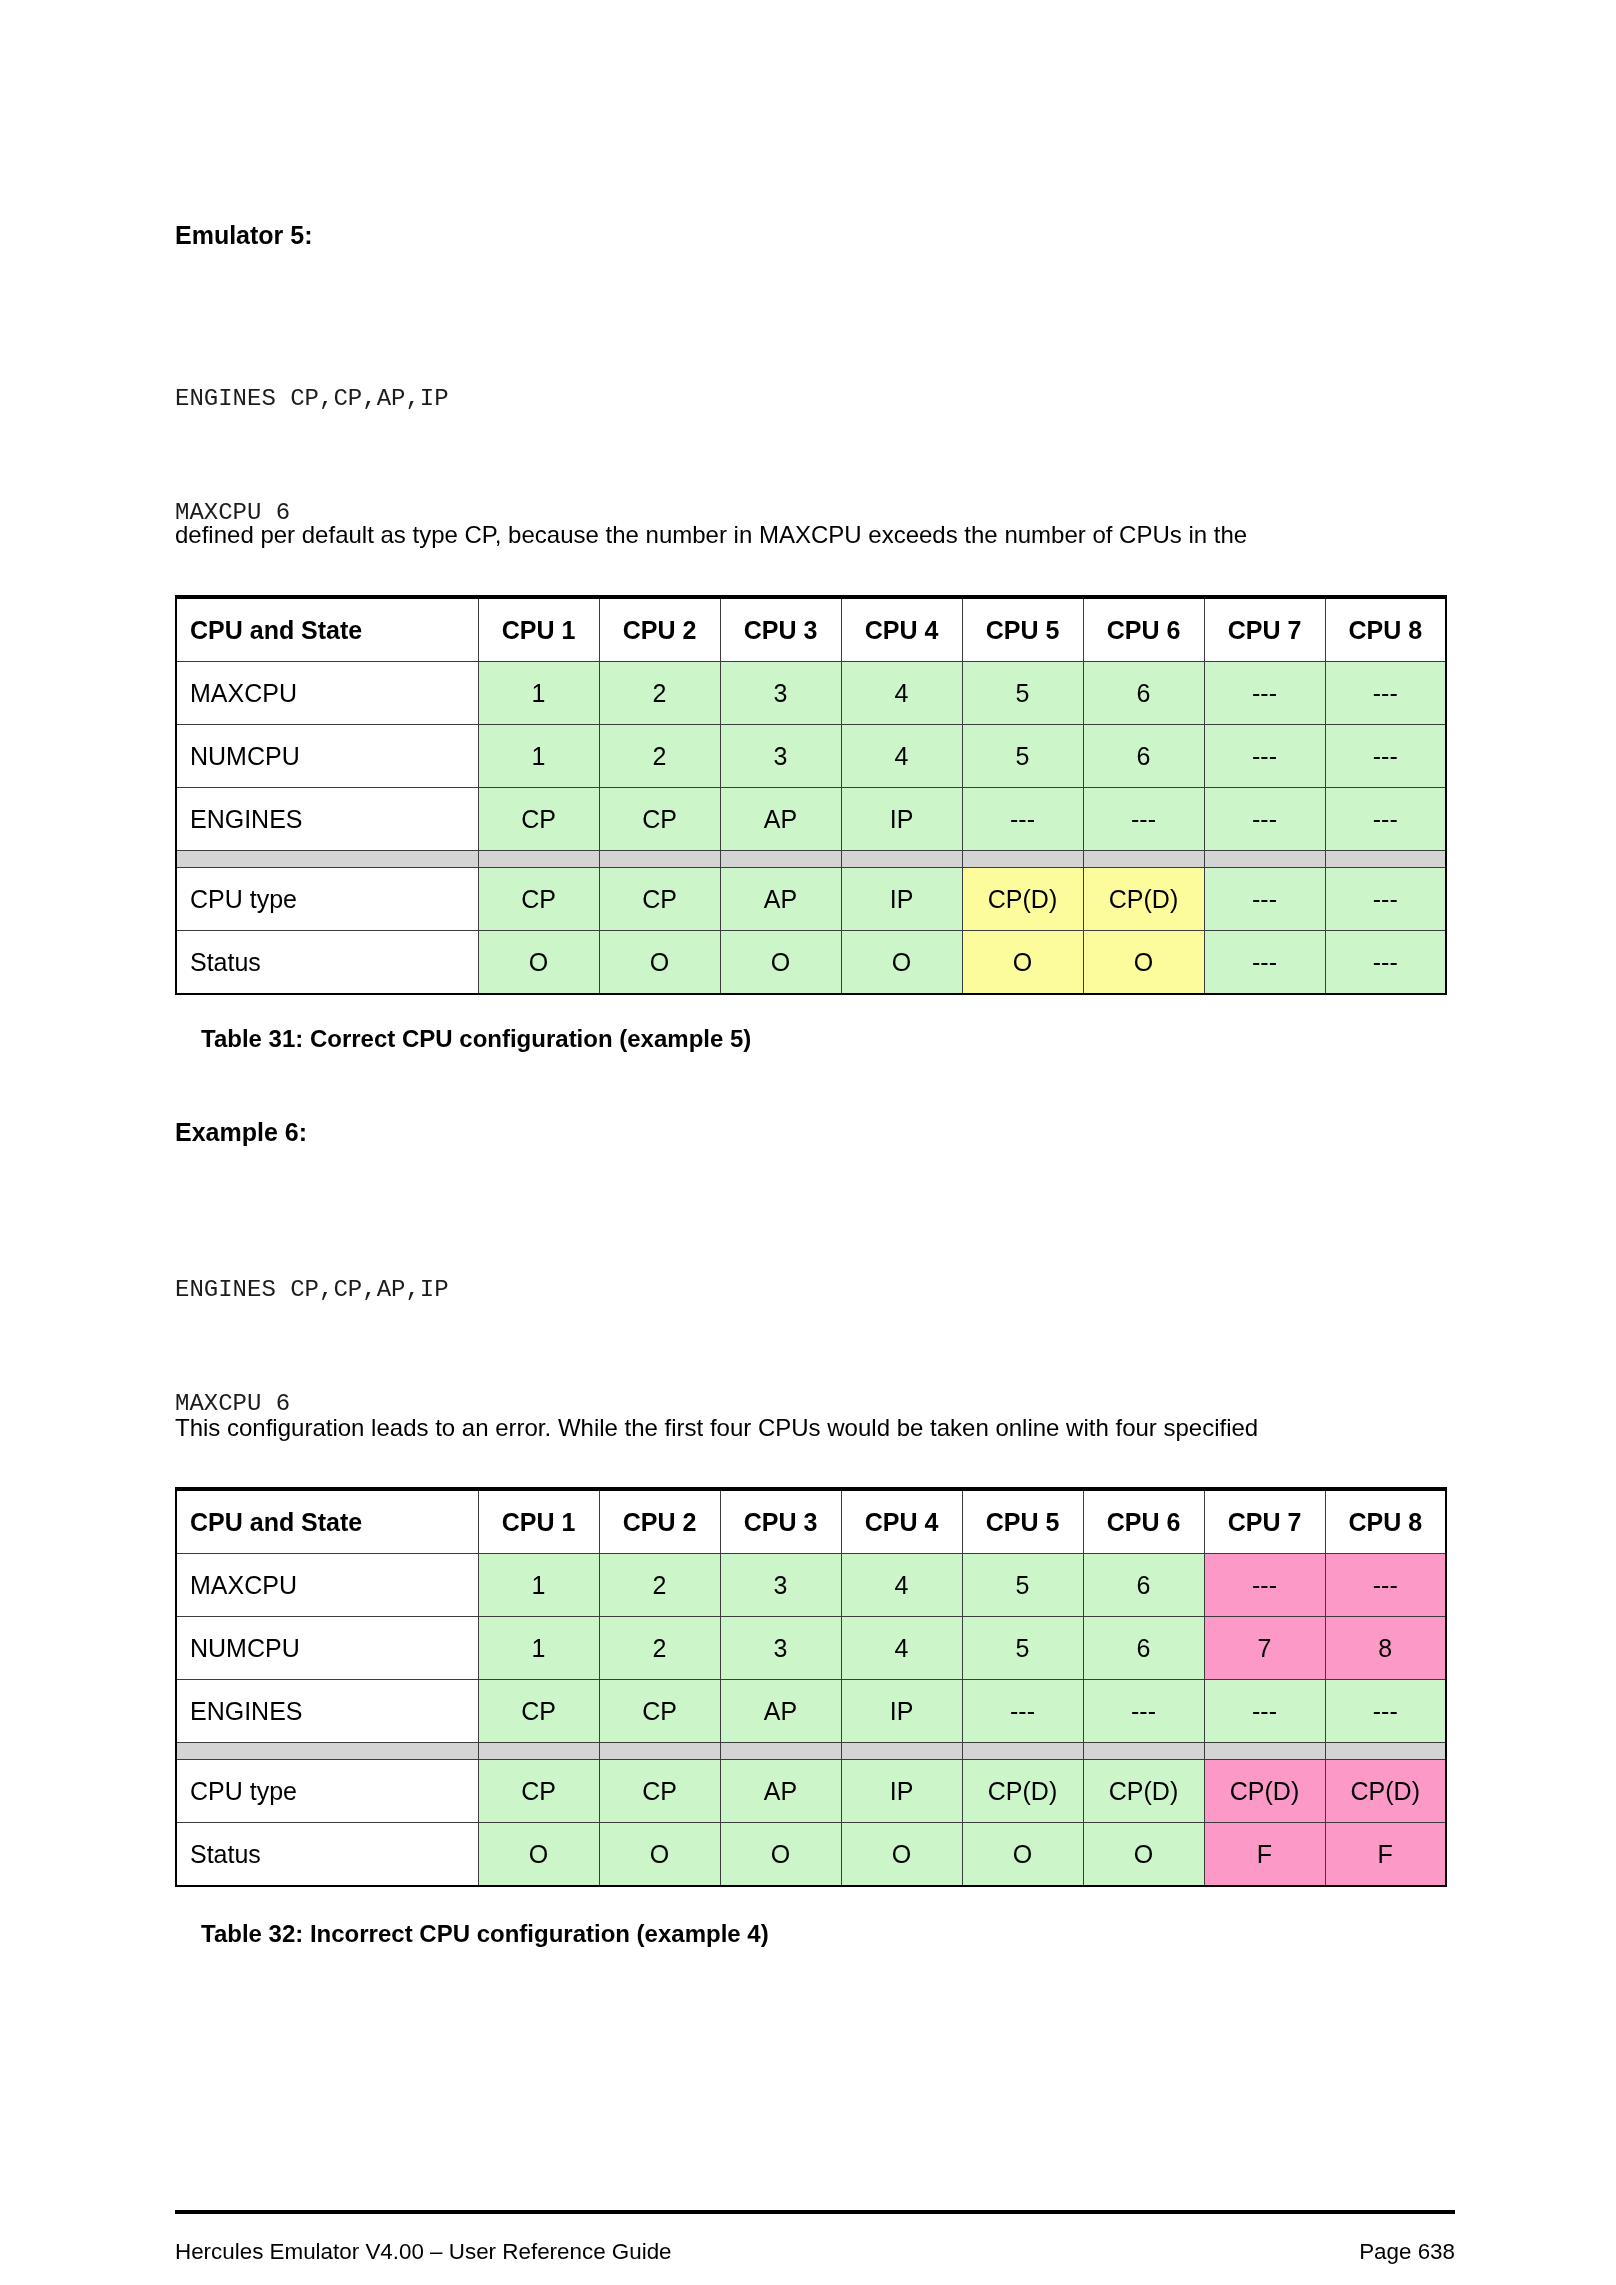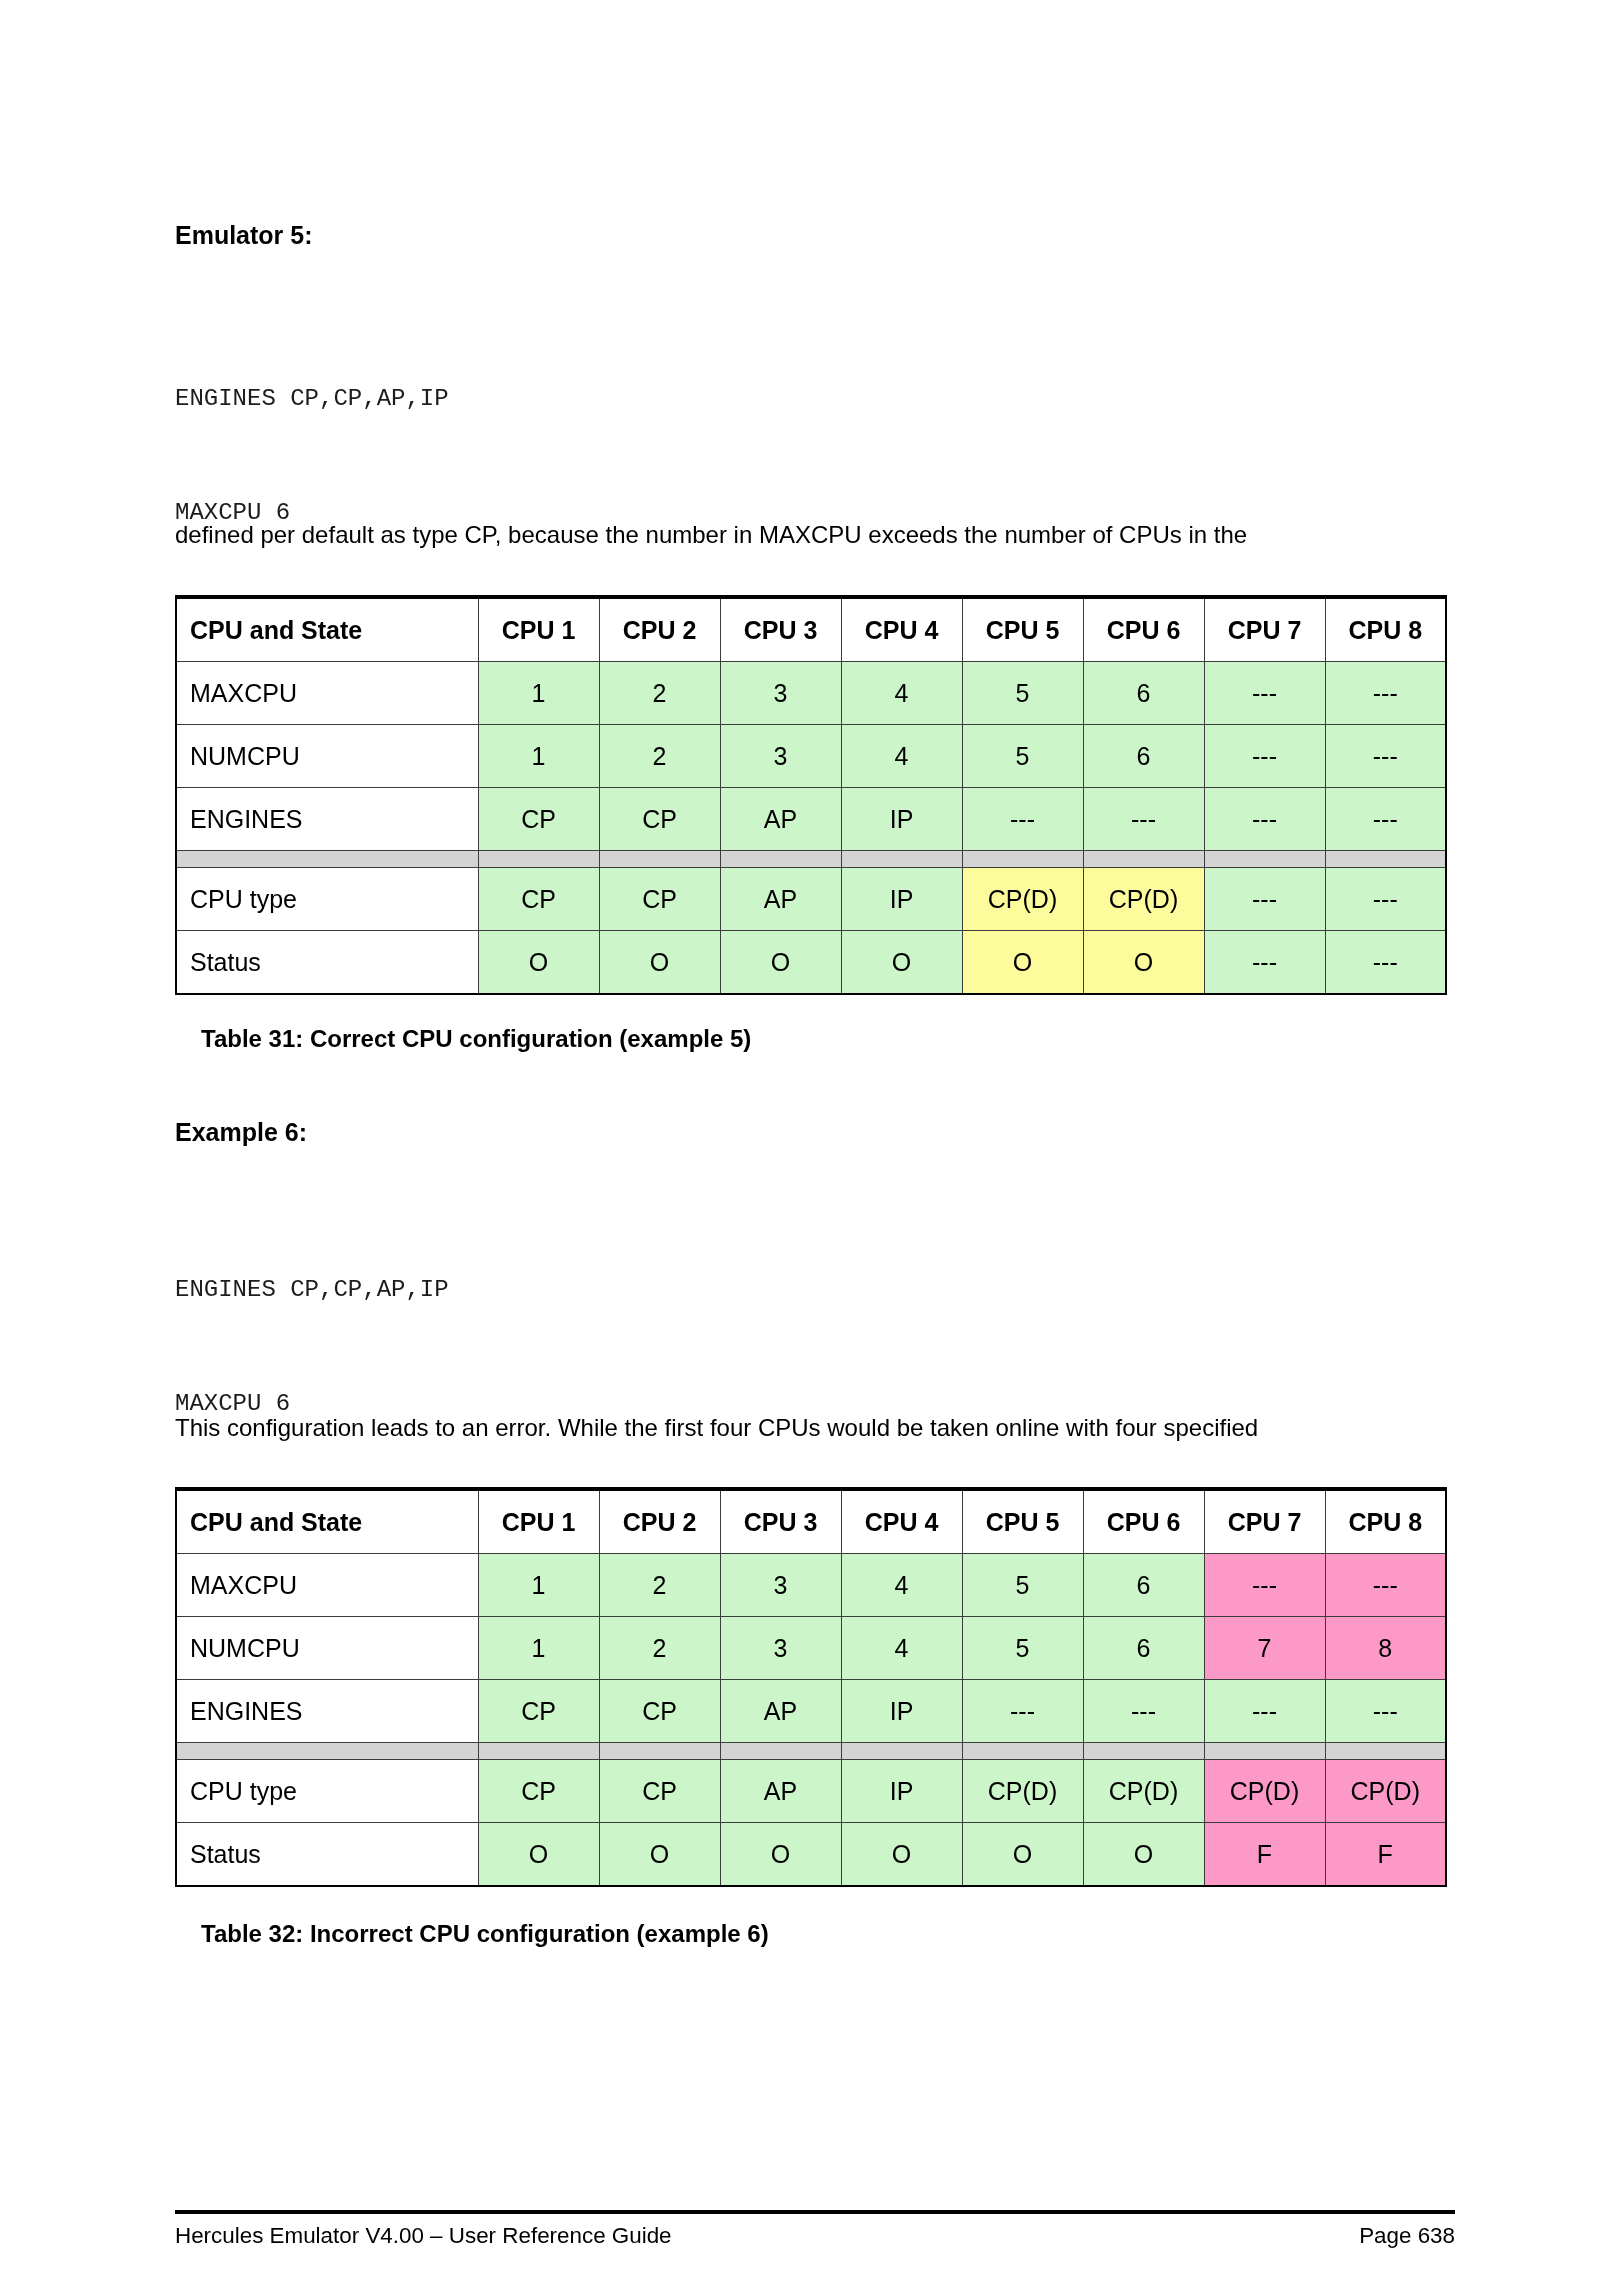--- a/index.html
+++ b/index.html
@@ -81,20 +81,21 @@
     height: 3.7px;
     background: #000000;
   }
   .footer-text {
     position: absolute;
     left: 175px;
     width: 1280px;
     display: flex;
     justify-content: space-between;
     font-size: 22.4px;
+    margin-top: 16px;
   }
 </style>
 </head>
 <body>
 
 <div class="page">
 
   <div class="h-ex" style="top:221px">Emulator 5:</div>
 
   <div class="code" style="top:304px">
@@ -307,21 +308,21 @@
           <td style="background: rgb(204, 245, 201);">O</td>
           <td style="background: rgb(204, 245, 201);">O</td>
           <td style="background: rgb(204, 245, 201);">O</td>
           <td style="background: rgb(204, 245, 201);">O</td>
           <td style="background: rgb(252, 153, 198);">F</td>
           <td style="background: rgb(252, 153, 198);">F</td>
         </tr>
       </tbody>
     </table>
 
-  <div class="caption" style="top:1920px">Table 32: Incorrect CPU configuration (example 6)</div>
+  <div class="caption" style="top:1920px">Table 32: Incorrect CPU configuration (example 4)</div>
 
   <div class="footer-rule" style="top:2210px"></div>
   <div class="footer-text" style="top:2223px">
     <span>Hercules Emulator V4.00 – User Reference Guide</span>
     <span>Page 638</span>
   </div>
 
 </div>
 
 

